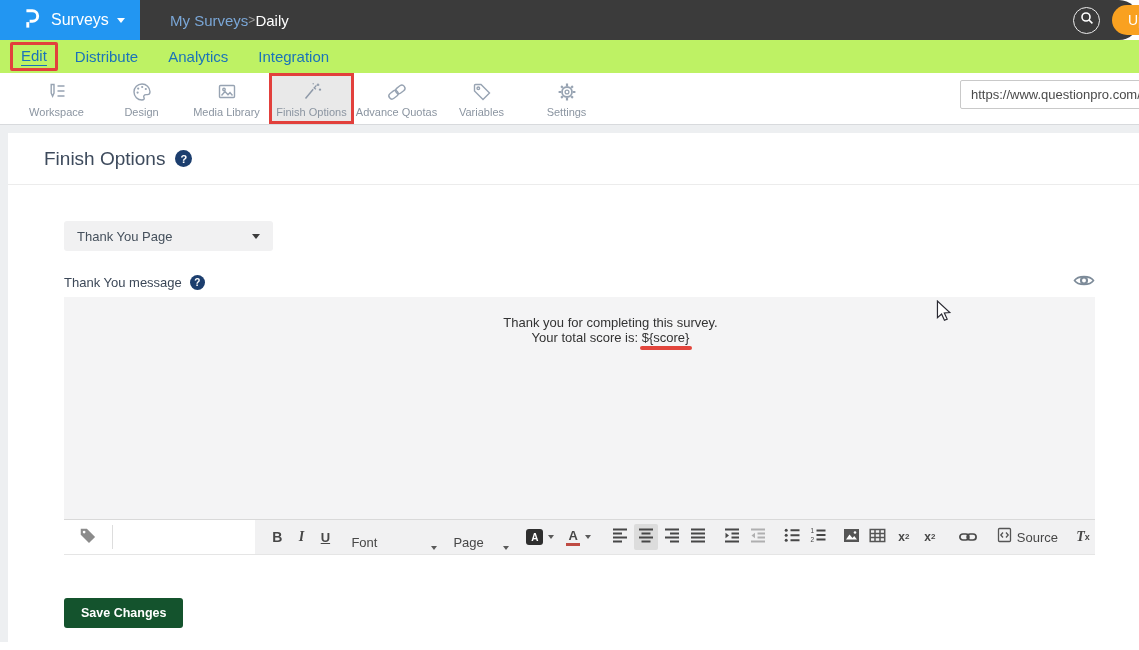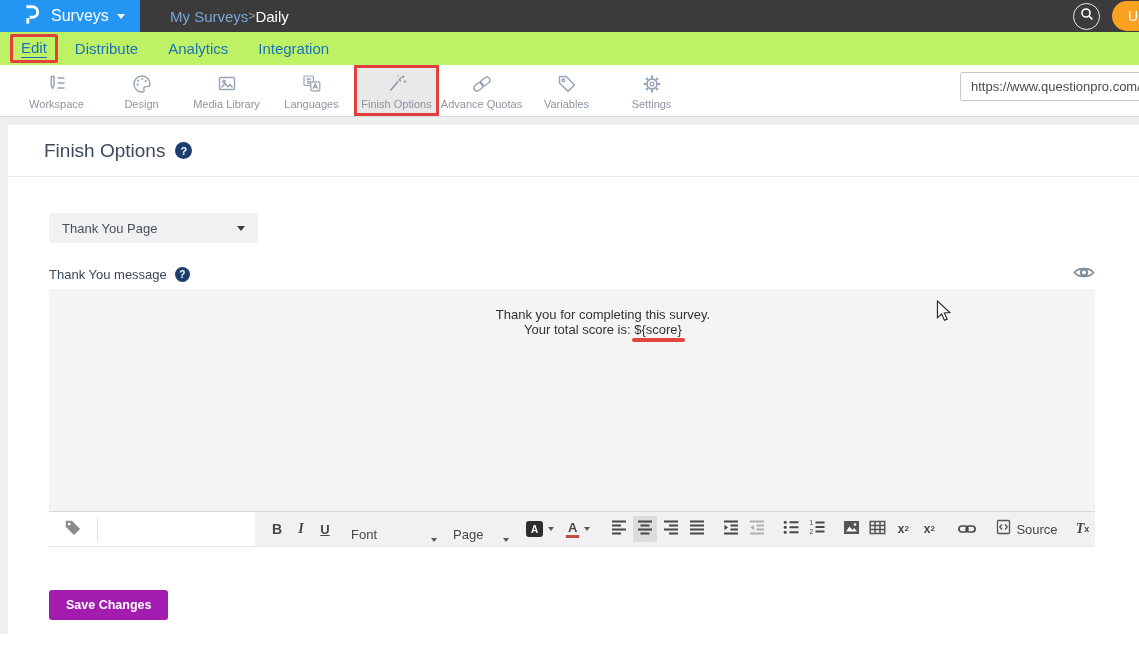--- a/index.html
+++ b/index.html
@@ -1,20 +1,20 @@
 <!DOCTYPE html>
 <html><head>
 <meta charset="utf-8">
 <style>
   * { margin:0; padding:0; box-sizing:border-box; }
   html,body { width:1139px; height:650px; }
   body { font-family:"Liberation Sans","DejaVu Sans",sans-serif; background:#fff; overflow:hidden; position:relative; }
 
   
-  .topbar { height:32px; display:flex; align-items:stretch; background:#3b3b3b; }
+  .topbar { height:40px; display:flex; align-items:stretch; background:#3b3b3b;border-radius:23px; }
   .logo-area { width:140px; background:#2296f2; display:flex; align-items:center; padding-left:20px; cursor:pointer; }
   .product-label { color:#fff; font-size:16px; margin-left:9px; }
   .caret-down-white { width:0; height:0; border-left:4.5px solid transparent; border-right:4.5px solid transparent; border-top:5px solid #fff; margin-left:8px; }
   .breadcrumb { display:flex; align-items:center; margin-left:30px; gap:0; font-size:15px; }
   .crumb-parent { color:#7aa6d6; cursor:pointer; }
   .crumb-sep { color:#9a9a9a; font-size:12px; }
   .crumb-current { color:#ffffff; }
   .topbar-right { margin-left:auto; display:flex; align-items:center; }
   .search-btn { width:27px; height:27px; border:1.5px solid #ececec; border-radius:50%; display:flex; align-items:center; justify-content:center; margin-right:12px; cursor:pointer; }
   .upgrade-btn { background:#f9a120; color:#fff; height:30px; width:60px; border-radius:16px; padding-left:16px; font-size:14px; display:flex; align-items:center; margin-right:-33px; cursor:pointer; }
@@ -35,21 +35,21 @@
   .nav-item.annotated { border:3px solid #e2403c; }
   .url-input { position:absolute; left:960px; top:7px; width:220px; height:29px; border:1px solid #c9c9c9; border-radius:2px; font-size:13px; color:#4a4a4a; padding:0 10px; font-family:inherit; background:#fff; outline:none; }
 
   
   .page { background:#edeff1; padding:8px 0 0 8px; height:517px; }
   .card { background:#fff; height:100%; }
   .card-header { height:52px; display:flex; align-items:center; gap:10px; padding-left:36px; border-bottom:1px solid #ececec; }
   .page-title { font-size:19px; color:#3d4a5c; font-weight:400; }
   .help-icon { width:17px; height:17px; border-radius:50%; background:#1c3e6e; color:#fff; font-size:11px; font-weight:bold; display:inline-flex; align-items:center; justify-content:center; cursor:pointer; flex:0 0 auto; }
   .help-icon.small { width:15px; height:15px; font-size:10px; }
-  .card-body { padding:0 44px 0 41px; }
+  .card-body { padding:0 44px 0 56px; }
 
   .finish-type-select { margin-top:36px; width:209px; height:30px; background:#f1f1f2; border-radius:3px; display:flex; align-items:center; justify-content:space-between; padding:0 13px; font-size:13px; color:#45505c; cursor:pointer; }
   .select-caret { width:0; height:0; border-left:4px solid transparent; border-right:4px solid transparent; border-top:5px solid #3c3c3c; }
 
   .message-row { margin-top:22px; height:18px; display:flex; align-items:center; justify-content:space-between; }
   .message-label-group { display:flex; align-items:center; gap:8px; font-size:13px; color:#3c4858; }
   .preview-eye { cursor:pointer; display:flex; align-items:center; }
 
   .editor-body { margin-top:6px; height:222px; background:#f4f4f5; position:relative; font-size:13px; color:#333; }
   .editor-text { padding-top:19px; text-align:center; line-height:14.5px; padding-left:62px; }
@@ -73,21 +73,21 @@
   .et-caret { width:0; height:0; border-left:3.5px solid transparent; border-right:3.5px solid transparent; border-top:4px solid #5a5a5a; margin-left:5px; }
   .color-swatch { width:17px; height:16px; background:#2e2e2e; border-radius:3px; color:#fff; font-size:10px; font-weight:bold; display:flex; align-items:center; justify-content:center; }
   .txt-color-a { font-weight:bold; font-size:13px; line-height:1; border-bottom:3px solid #bf4b43; padding:0 2px 1px; }
   .ml6 { margin-left:6px; } .ml10 { margin-left:10px; } .ml14 { margin-left:14px; } .ml2 { margin-left:2px; }
   .subsup { font-size:12px; font-weight:bold; line-height:1; }
   .subsup sub, .subsup sup { font-size:8px; font-weight:bold; }
   .src-label { font-size:13px; color:#474747; margin-left:5px; }
   .tx { font-family:"Liberation Serif",serif; font-style:italic; font-weight:bold; font-size:14px; }
   .tx-x { font-size:9px; font-weight:bold; font-style:normal; vertical-align:-3px; font-family:"Liberation Sans",sans-serif; }
 
-  .save-btn { margin:43px 0 0 0; display:inline-flex; align-items:center; height:30px; background:#a21caf; color:#fff; font-size:12.5px; font-weight:bold; padding:0 17px; border-radius:3px; border:none; cursor:pointer; font-family:inherit; }
+  .save-btn { margin:43px 0 0 0; display:inline-flex; align-items:center; height:30px; background:#14532d; color:#fff; font-size:12.5px; font-weight:bold; padding:0 17px; border-radius:3px; border:none; cursor:pointer; font-family:inherit; }
 
   .mouse-cursor { position:absolute; left:936px; top:300px; pointer-events:none; z-index:50; }
 </style>
 </head>
 <body>
 
 <header class="topbar">
   <div class="logo-area">
     <span>
       <svg width="22" height="26" viewBox="0 0 24 28">
@@ -154,31 +154,20 @@
     <span>
       <svg width="24" height="24" viewBox="0 0 24 24" stroke="#97a3b2" stroke-width="1.4" fill="none">
         <rect x="4.5" y="5.5" width="15" height="12" rx="1"></rect>
         <circle cx="9" cy="9.5" r="1.2"></circle>
         <path d="M6.5 15.5 L10 11.5 L13 14.7 L15 12.5 L17.5 15.5"></path>
       </svg>
     </span>
     <span class="nav-label">Media Library</span>
   </div>
 
-  <div class="nav-item">
-    <span>
-      <svg width="24" height="24" viewBox="0 0 24 24" stroke="#97a3b2" stroke-width="1.2" fill="none">
-        <rect x="4" y="4" width="9.5" height="9.5" rx="1"></rect>
-        <path d="M8.75 5.8 V7 M6.3 7.2 H11.2 M7 8.6 L10.6 12 M10.6 8.6 L7 12"></path>
-        <rect x="10.8" y="9.8" width="9" height="9" rx="1" fill="#fff"></rect>
-        <path d="M13 16.8 L15.3 11.8 L17.6 16.8 M13.9 15.2 H16.7" stroke-width="1.3"></path>
-      </svg>
-    </span>
-    <span class="nav-label">Languages</span>
-  </div>
 
   <div class="nav-item active annotated">
     <span>
       <svg width="24" height="24" viewBox="0 0 24 24" stroke="#8e99a8" stroke-width="1.5" fill="none">
         <path d="M5.5 18.5 L13.2 9.2"></path>
         <path d="M14.2 8 L16.4 5.4 M13.6 7.4 L15.9 9.3" stroke-width="1.3"></path>
         <path d="M18 3.5 V6.1 M16.7 4.8 H19.3" stroke-width="1.2"></path>
         <path d="M20 8.5 V10.7 M18.9 9.6 H21.1" stroke-width="1.2"></path>
         <circle cx="13.2" cy="3.8" r="0.7" fill="#8e99a8" stroke="none"></circle>
       </svg>

